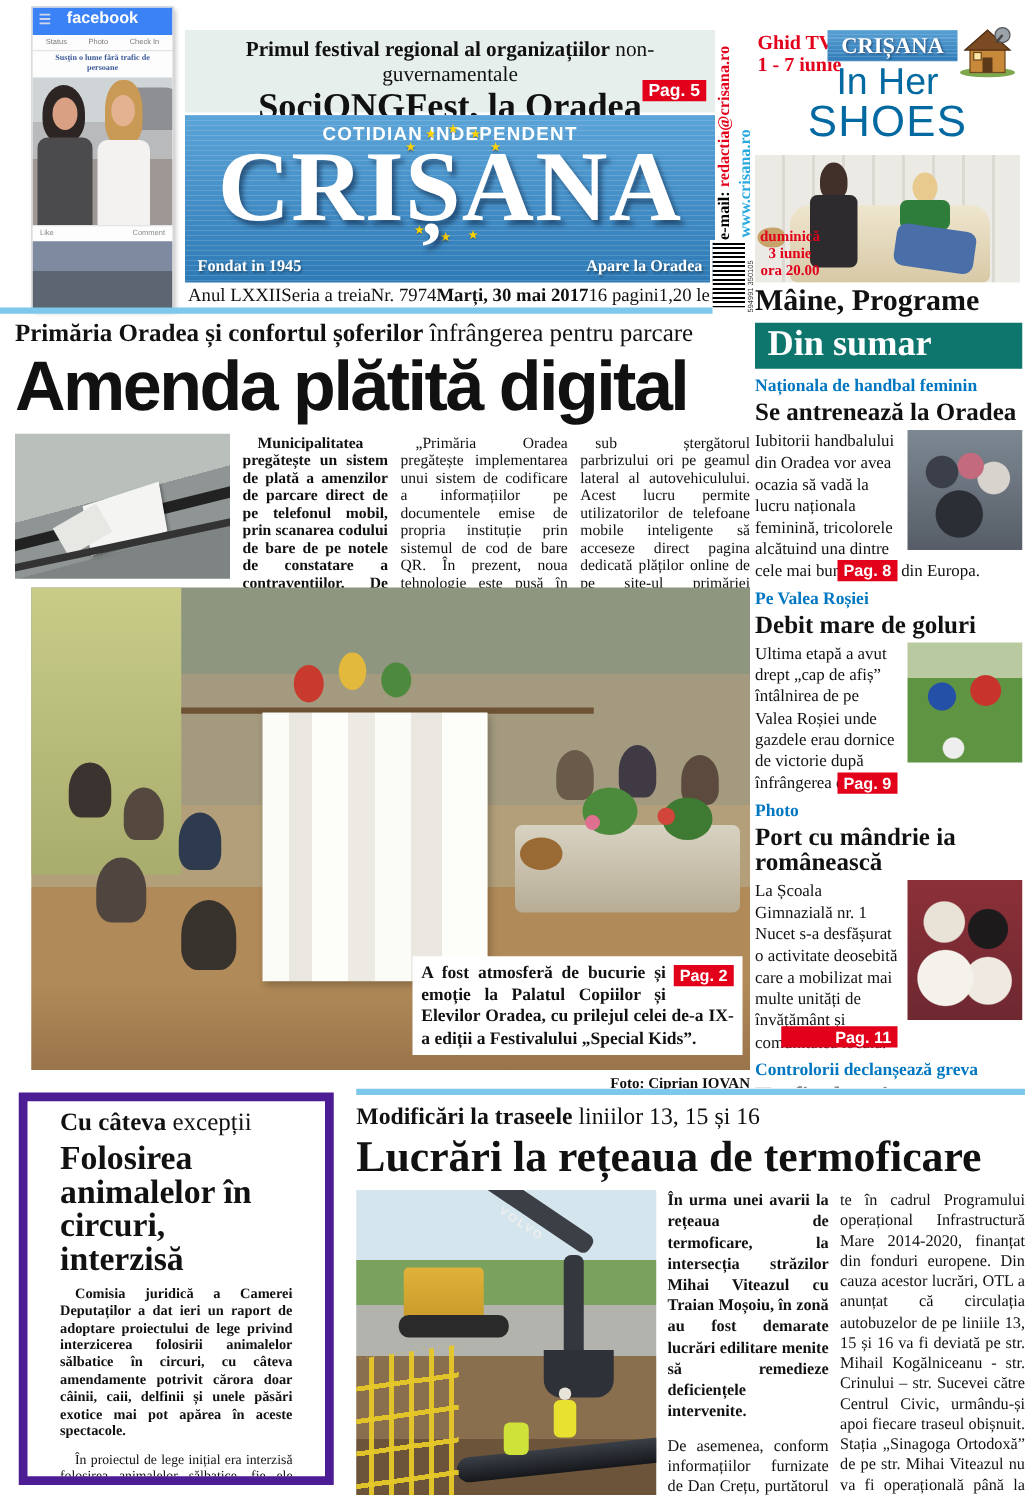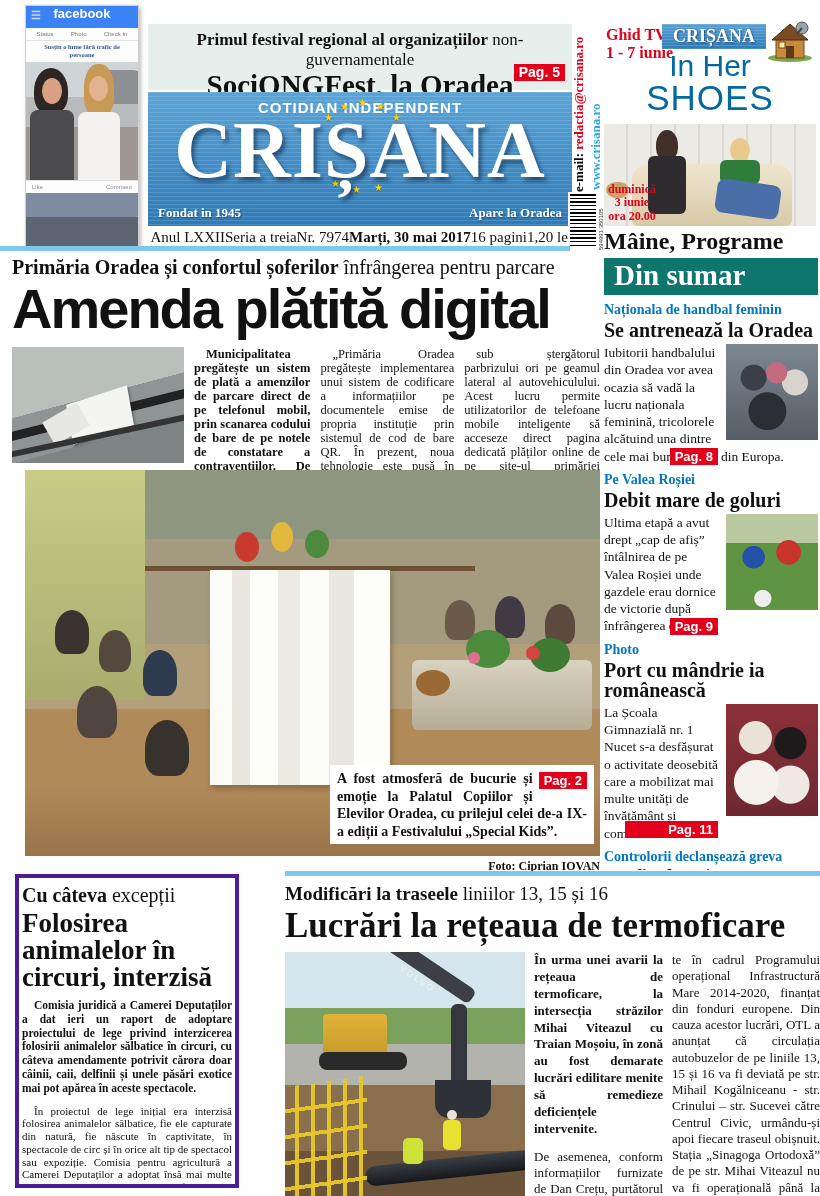--- a/index.html
+++ b/index.html
@@ -115,21 +115,21 @@
   .mp-rod { position:absolute; left:120px; top:96px; width:330px; height:5px; background:#6e5233; }
   .mp-curtain { position:absolute; left:185px; top:100px; width:180px; height:215px; background:linear-gradient(90deg,#fbfbf8 0 12%, #e9e7df 12% 22%, #fdfdfa 22% 38%, #eceae2 38% 50%, #fbfbf8 50% 66%, #e9e7df 66% 80%, #fdfdfa 80% 100%); box-shadow:2px 3px 6px rgba(0,0,0,.25); }
   .mp-pup { position:absolute; border-radius:50%; }
   .mp-crowd { position:absolute; border-radius:50% 50% 30% 30%; }
   .mp-table { position:absolute; right:8px; top:190px; width:180px; height:70px; background:linear-gradient(180deg,#d8d2c2,#b7ad95); border-radius:6px; }
   .mp-flower { position:absolute; border-radius:50%; }
   .mp-caption { position:absolute; right:6px; bottom:12px; width:264px; background:#fff; padding:5px 7px 4px; font-weight:bold; font-size:14px; line-height:1.25; text-align:justify; }
   .mp-caption .badge { float:right; margin:2px 0 0 6px; }
   .photo-credit { left:25px; top:859px; width:575px; text-align:right; font-weight:bold; font-size:12px; }
   
-  .circus { left:15px; top:874px; width:224px; height:314px; border:4px solid #4c1d95; padding:6px 3px; overflow:hidden; }
+  .circus { left:15px; top:874px; width:252px; height:314px; border:7px solid #4c1d95; padding:6px 26px; overflow:hidden; }
   .ci-kicker { font-size:20px; }
   .ci-title { font-weight:bold; font-size:27px; line-height:1.0; margin:3px 0 8px; }
   .ci-lead { font-weight:bold; font-size:11.5px; line-height:1.2; text-indent:12px; }
   .ci-body { font-size:11px; line-height:1.16; margin-top:9px; }
   .ci-body p { text-indent:12px; }
   
   .heat { left:285px; top:871px; width:535px; }
   .heat-kicker { font-size:19px; margin-top:7px; }
   .heat-headline { font-weight:bold; font-size:35px; line-height:1.0; margin-top:3px; }
   .heat-row { display:flex; gap:9px; margin-top:9px; position:relative; }

